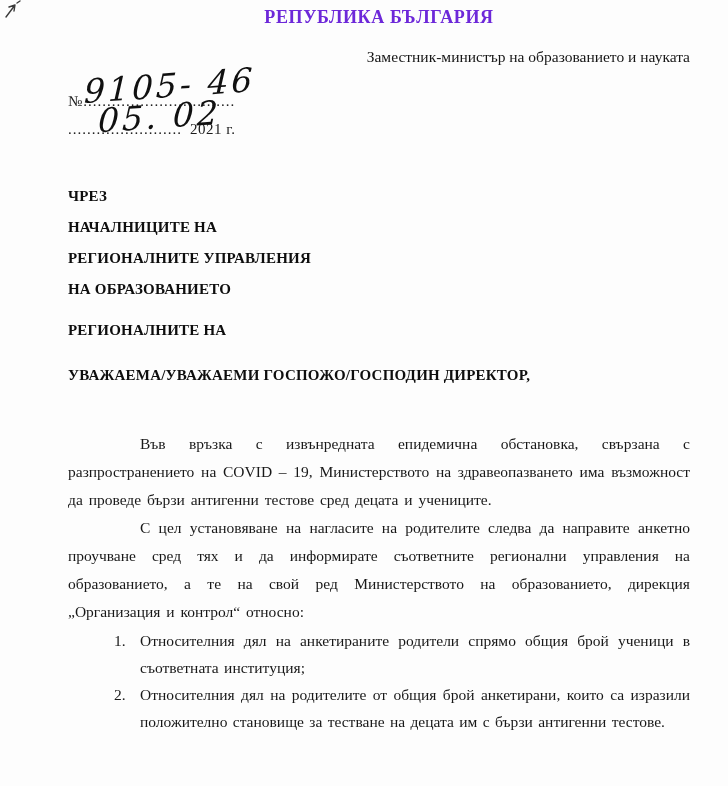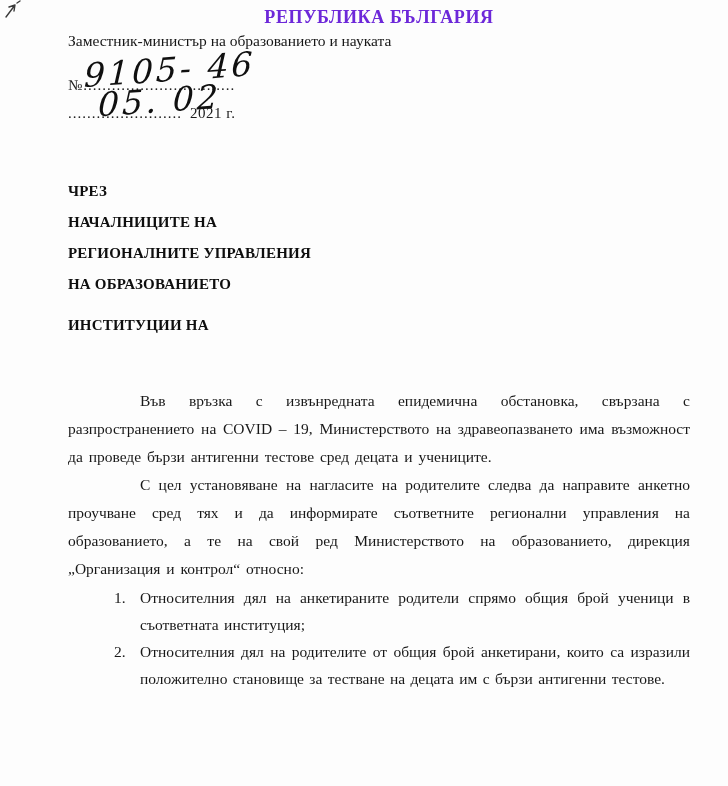--- a/index.html
+++ b/index.html
@@ -28,23 +28,23 @@
   }
   .doc-title {
     text-align: center;
     font-weight: bold;
     font-size: 18px;
     letter-spacing: 0.6px;
     margin-top: 7px;
     color: #6d28d9;
   }
   .doc-subtitle {
-    text-align: left;
+    text-align: right;
     font-size: 15.5px;
-    margin-top: 4px;
+    margin-top: 20px;
     color: #161616;
   }
   .ref-block {
     position: relative;
     height: 82px;
     margin-top: 6px;
   }
   .handwriting {
     position: absolute;
     font-family: "DejaVu Serif", serif;
@@ -70,21 +70,21 @@
   .dots-row-1 { top: 21px; }
   .dots-row-2 { top: 49px; }
   .year-suffix { letter-spacing: 0.5px; margin-left: 8px; font-family: Liberation Serif, serif; }
   .addr-block {
     font-weight: bold;
     font-size: 15px;
     line-height: 31px;
     color: #0e0e0e;
     letter-spacing: 0.2px;
   }
-  .addr-via { margin-top: 38px; }
+  .addr-via { margin-top: 27px; }
   .addr-to  { margin-top: 10px; }
   .salutation {
     font-weight: bold;
     font-size: 15px;
     margin-top: 21px;
     color: #0e0e0e;
     letter-spacing: 0.2px;
   }
   .para {
     font-size: 15.5px;
@@ -135,23 +135,24 @@
   </div>
 
   <div class="addr-block addr-via">
     <div>ЧРЕЗ</div>
     <div>НАЧАЛНИЦИТЕ НА</div>
     <div>РЕГИОНАЛНИТЕ УПРАВЛЕНИЯ</div>
     <div>НА ОБРАЗОВАНИЕТО</div>
   </div>
 
   <div class="addr-block addr-to">
-    <div>ИНСТИТУЦИИ НА</div>
+    <div>РЕГИОНАЛНИТЕ НА</div>
   </div>
 
+  <div class="salutation">УВАЖАЕМА/УВАЖАЕМИ ГОСПОЖО/ГОСПОДИН ДИРЕКТОР,</div>
 
   <p class="para para-first">Във връзка с извънредната епидемична обстановка, свързана с разпространението на COVID – 19, Министерството на здравеопазването има възможност да проведе бързи антигенни тестове сред децата и учениците.</p>
   <p class="para">С цел установяване на нагласите на родителите следва да направите анкетно проучване сред тях и да информирате съответните регионални управления на образованието, а те на свой ред Министерството на образованието, дирекция „Организация и контрол“ относно:</p>
 
   <div class="num-list">
     <div class="list-item">
       <span class="list-num">1.</span>
       <span class="list-text">Относителния дял на анкетираните родители спрямо общия брой ученици в съответната институция;</span>
     </div>
     <div class="list-item">

